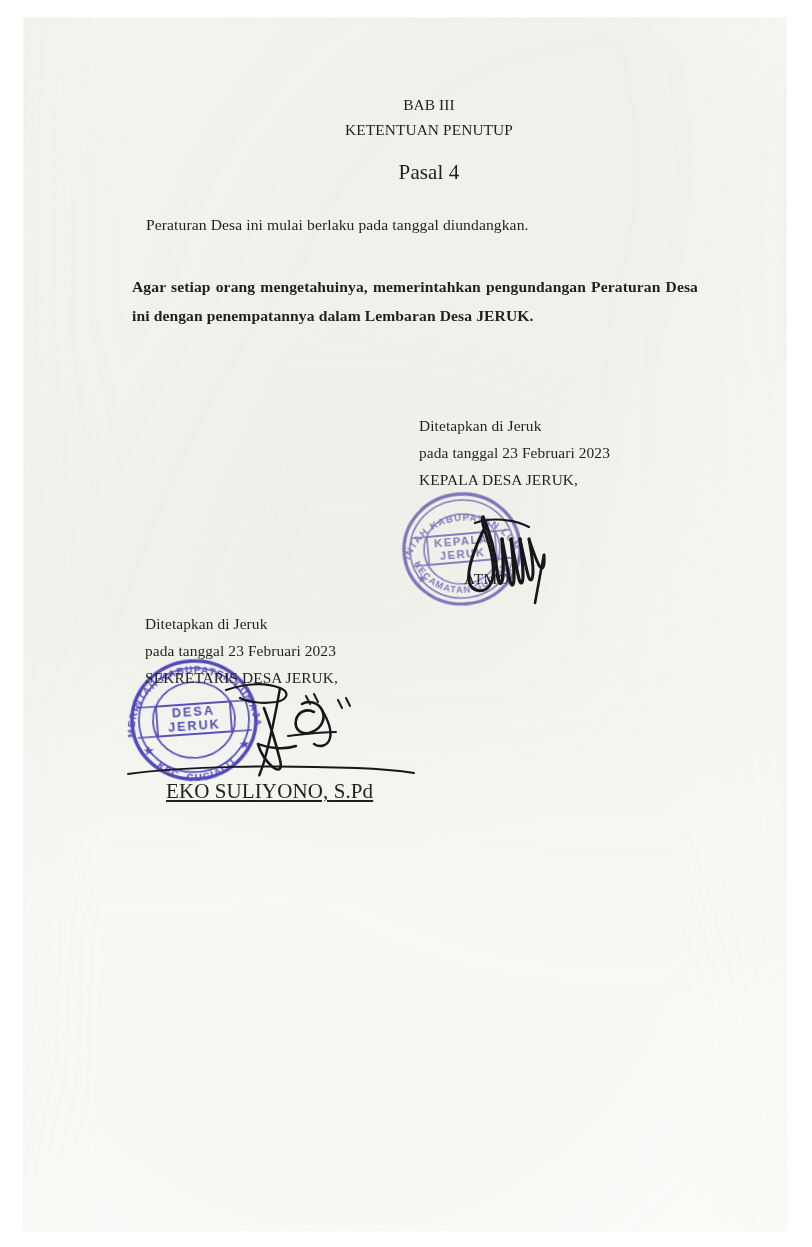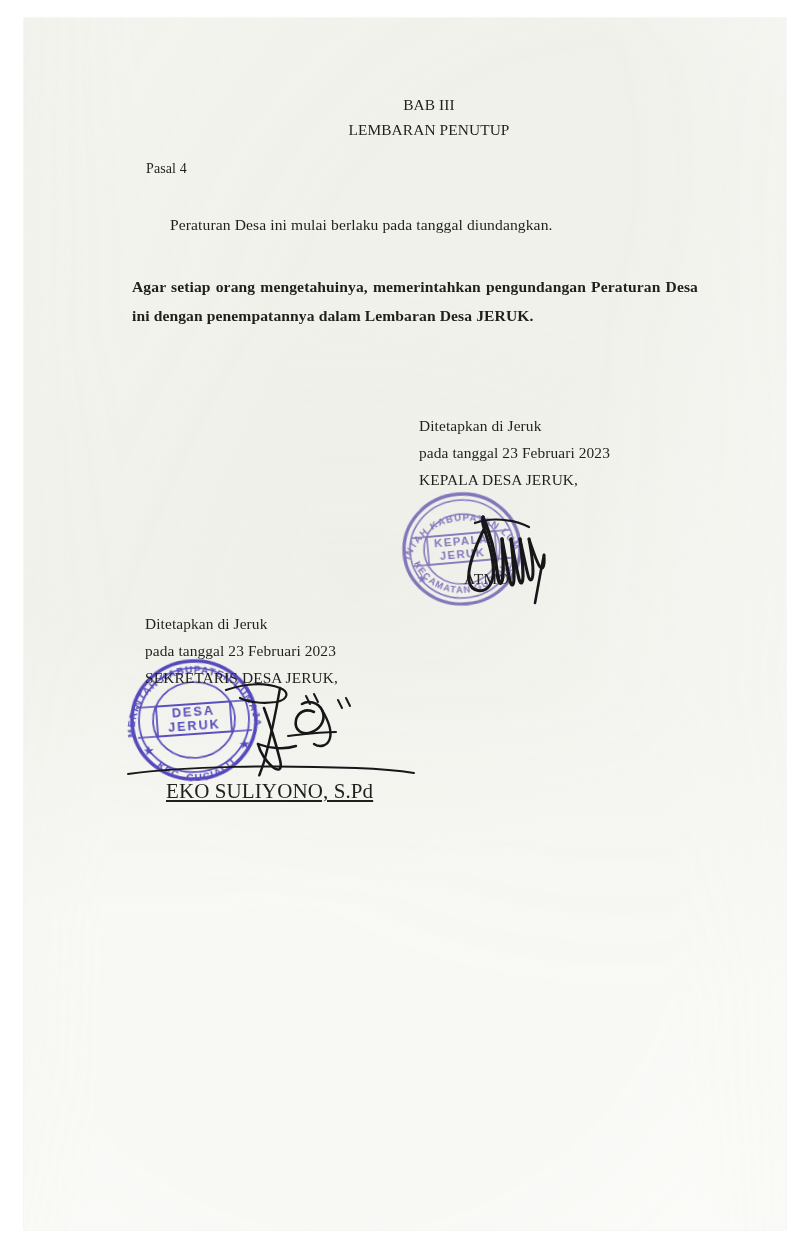--- a/index.html
+++ b/index.html
@@ -62,30 +62,30 @@
     width: 566px;
     text-align: center;
   }
   .heading-line { font-size: 15.4px; line-height: 25px; }
 
   .pasal {
     position: absolute;
     left: 146px;
     top: 162px;
     width: 566px;
-    font-size: 14px;
+    text-align: center;
+    font-size: 21px;
   }
 
   .para-single {
     position: absolute;
     left: 146px;
     top: 217px;
     width: 570px;
     font-size: 15.6px;
-    margin-left: 24px;
   }
 
   .para-justified {
     position: absolute;
     left: 132px;
     top: 273px;
     width: 566px;
     font-size: 15.6px;
     line-height: 28.5px;
     text-align: justify;
@@ -258,21 +258,21 @@
 <div class="ink" style="left:126px; top:762px;">
   <svg width="290" height="18" viewBox="0 0 290 18" aria-hidden="true">
     <path d="M2,12 C60,4 150,3 230,6 C258,7 276,9 288,11" fill="none" stroke="#17171a" stroke-width="1.9" stroke-linecap="round"></path>
   </svg>
 </div>
 
 <div id="content" class="doc-text">
 
   <div class="heading-block">
     <div class="heading-line">BAB III</div>
-    <div class="heading-line">LEMBARAN PENUTUP</div>
+    <div class="heading-line">KETENTUAN PENUTUP</div>
   </div>
 
   <div class="pasal">Pasal 4</div>
 
   <div class="para-single">Peraturan Desa ini mulai berlaku pada tanggal diundangkan.</div>
 
   <div class="para-justified">Agar setiap orang mengetahuinya, memerintahkan pengundangan Peraturan Desa ini dengan penempatannya dalam Lembaran Desa JERUK.</div>
 
   <div class="sign-right">
     <div class="sline">Ditetapkan di Jeruk</div>

